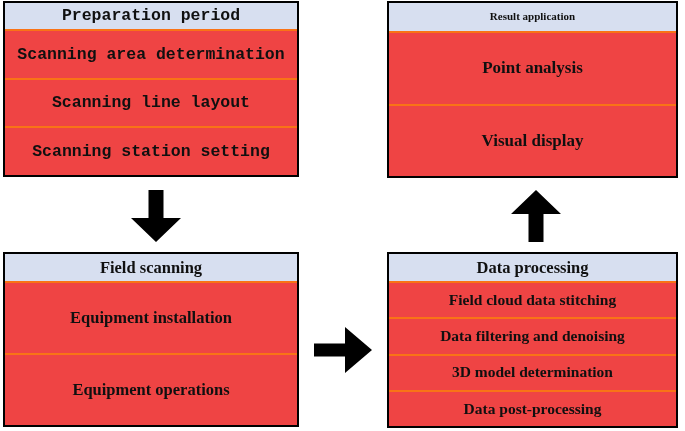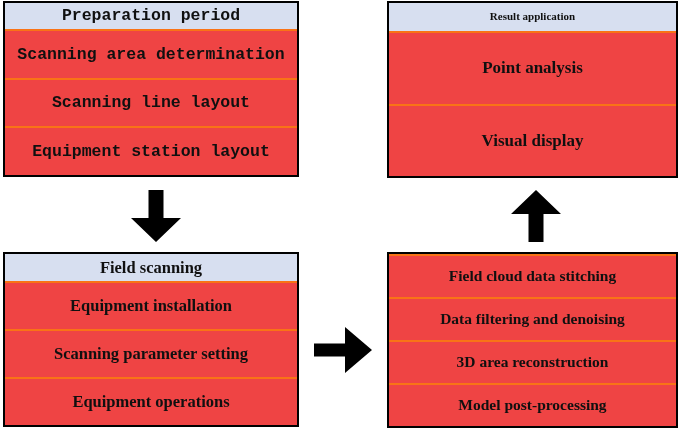--- a/index.html
+++ b/index.html
@@ -91,41 +91,41 @@
 </style>
 </head>
 <body>
 
 <div class="flow-canvas">
 
   <div class="block" id="block-preparation">
     <div class="row head">Preparation period</div>
     <div class="row">Scanning area determination</div>
     <div class="row">Scanning line layout</div>
-    <div class="row">Equipment station layout</div>
+    <div class="row">Scanning station setting</div>
   </div>
 
   <div class="block" id="block-result">
     <div class="row head">Result application</div>
     <div class="row">Point analysis</div>
     <div class="row">Visual display</div>
   </div>
 
   <div class="block" id="block-field">
     <div class="row head">Field scanning</div>
     <div class="row">Equipment installation</div>
-    <div class="row">Scanning parameter setting</div>
     <div class="row">Equipment operations</div>
   </div>
 
   <div class="block" id="block-dataproc">
+    <div class="row head">Data processing</div>
     <div class="row">Field cloud data stitching</div>
     <div class="row">Data filtering and denoising</div>
-    <div class="row">3D area reconstruction</div>
-    <div class="row">Model post-processing</div>
+    <div class="row">3D model determination</div>
+    <div class="row">Data post-processing</div>
   </div>
 
   <div class="arrow" id="arrow-down">
     <svg viewBox="0 0 56 56" xmlns="http://www.w3.org/2000/svg">
       <path d="M20.5 2 H35.5 V30 H53 L28 54 L3 30 H20.5 Z" fill="#000000"></path>
     </svg>
   </div>
 
   <div class="arrow" id="arrow-right">
     <svg viewBox="0 0 62 50" xmlns="http://www.w3.org/2000/svg">

